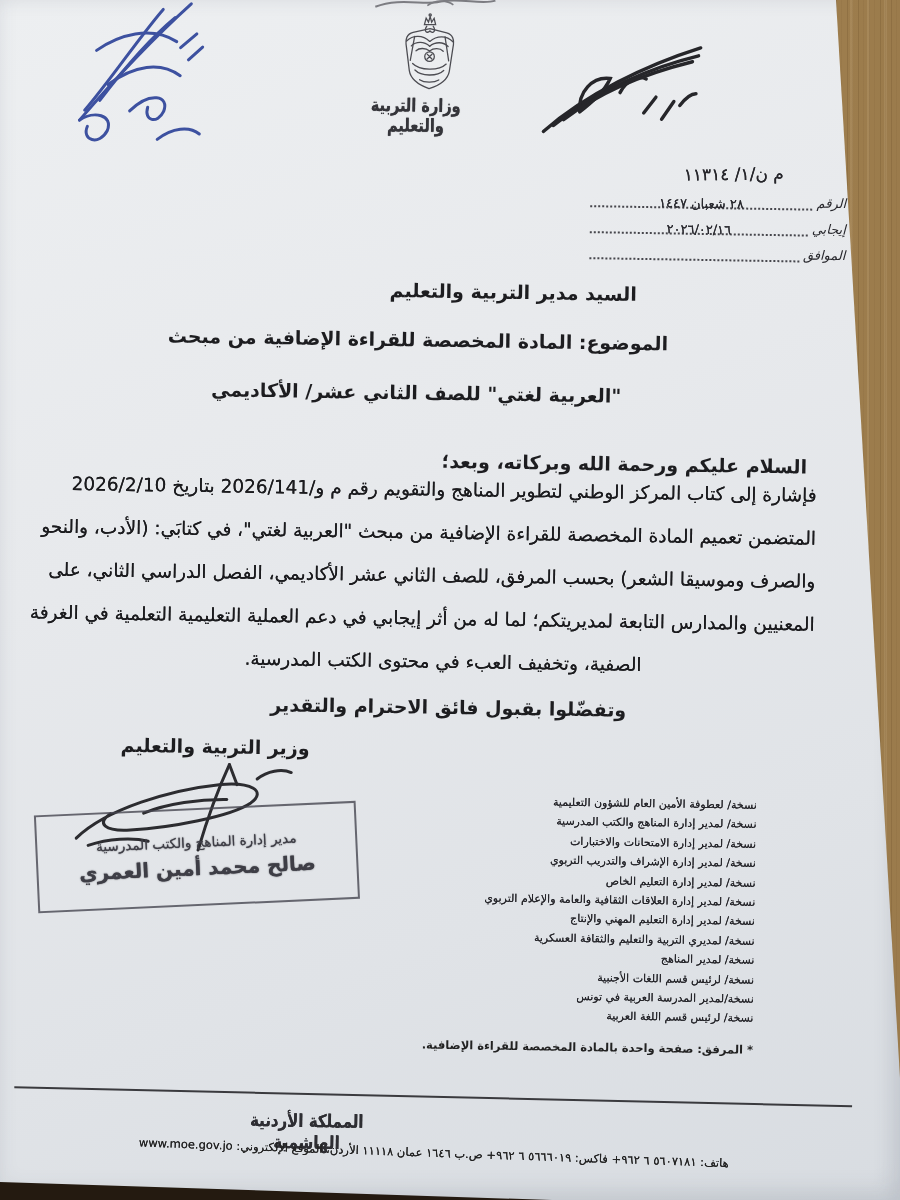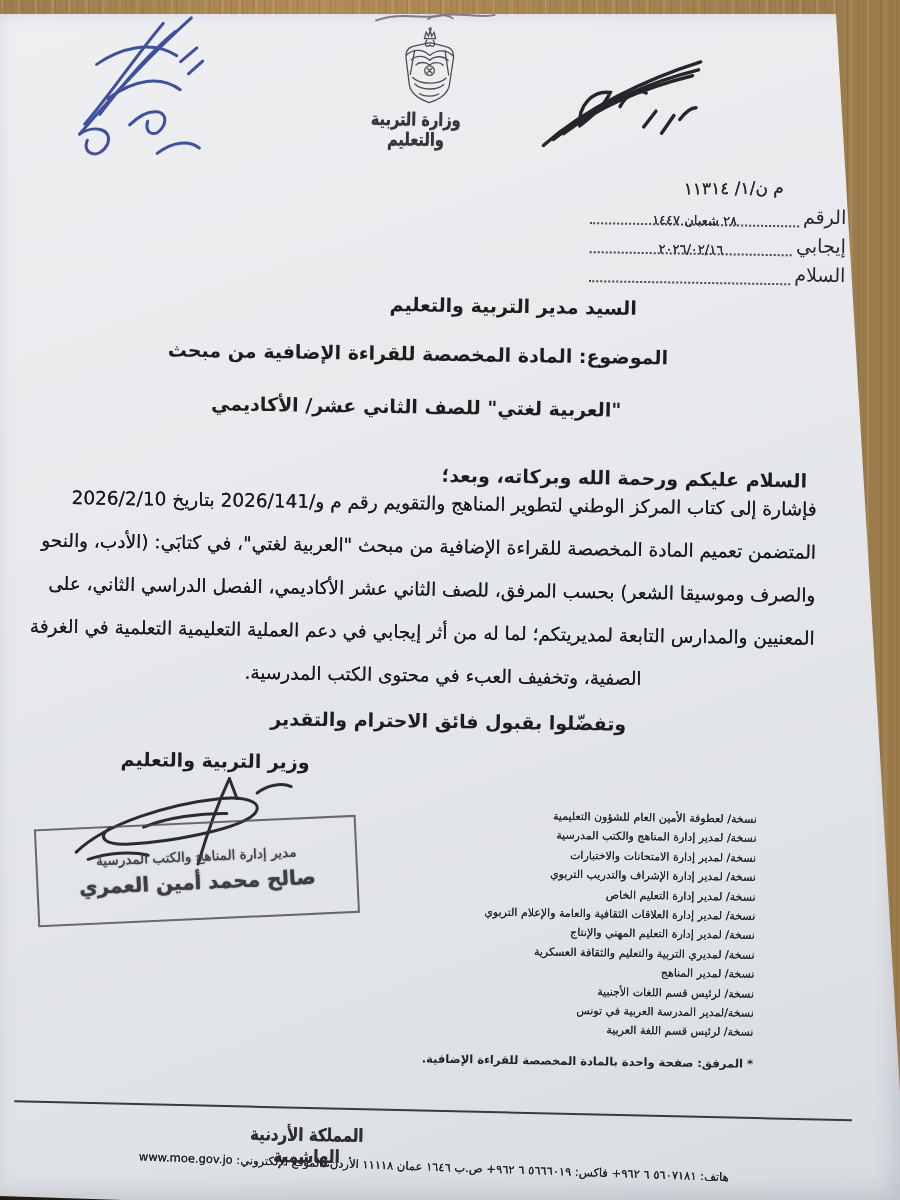--- a/index.html
+++ b/index.html
@@ -20,21 +20,20 @@
     position:absolute;inset:0;
     background:#241a10;
     clip-path:polygon(0 1168px, 900px 1196px, 900px 1200px, 0 1200px);
   }
   .paper{
     position:absolute;inset:0;
     clip-path:polygon(0 0, 836px 0, 900px 1078px, 900px 1200px, 552px 1200px, 0 1182px);
     background:linear-gradient(160deg,#edeff1 0%, #e7e9ec 40%, #e0e3e7 72%, #d8dce1 100%);
     box-shadow:inset -10px 0 18px rgba(70,80,95,.10), inset 0 -14px 20px rgba(70,80,95,.08);
     filter:drop-shadow(-5px 4px 6px rgba(40,25,10,.45));
-    margin-top:14px;
   }
   .content{position:absolute;inset:0;transform:rotate(.9deg);transform-origin:450px 600px;color:#1d1d20;}
 
   .abs{position:absolute;}
   .rtl{direction:rtl;}
   .ltr-override{direction:ltr;unicode-bidi:bidi-override;}
   .b{font-weight:bold;}
 
   
   .top-cut{left:360px;top:-4px;width:130px;height:16px;opacity:.75;}
@@ -52,21 +51,21 @@
   .sig-minister{left:52px;top:756px;width:275px;height:120px;}
 
   
   .ref-block{right:60px;top:160px;width:256px;font-size:13px;color:#2a2a30;}
   .ref-number{
     direction:rtl;text-align:center;font-size:17px;letter-spacing:1.5px;
     transform:rotate(-1.5deg);color:#27272c;margin-bottom:6px;padding-left:30px;
     text-shadow:0 0 .4px #27272c;
   }
   .ref-row{display:flex;direction:rtl;align-items:flex-end;margin-bottom:7px;}
-  .ref-label{flex:0 0 auto;font-size:19px;padding-left:4px;color:#26262b;}
+  .ref-label{flex:0 0 auto;font-size:13px;padding-left:4px;color:#26262b;font-style:italic;}
   .ref-dots{flex:1;border-bottom:2px dotted #46464c;display:flex;justify-content:center;align-items:flex-end;min-height:17px;}
   .ref-value{font-size:13px;transform:translateY(4px);white-space:nowrap;text-shadow:0 0 .3px #2a2a30;}
 
   
   .addressee{right:268px;top:280px;font-size:19px;white-space:nowrap;}
   .subject1{right:236px;top:329px;font-size:19px;white-space:nowrap;}
   .subject2{right:282px;top:382px;font-size:19px;white-space:nowrap;}
   .greeting{right:95px;top:450px;font-size:19px;white-space:nowrap;}
   .body-block{right:85px;top:479px;width:742px;font-size:18.5px;color:#1b1b1e;}
   .body-line{direction:rtl;text-align:justify;text-align-last:justify;height:43px;white-space:nowrap;text-shadow:0 0 .2px #1b1b1e;}
@@ -172,21 +171,21 @@
           <span class="ref-value rtl">٢٨ شعبان ١٤٤٧</span>
         </span>
       </div>
       <div class="ref-row">
         <span class="ref-label">إيجابي</span>
         <span class="ref-dots">
           <span class="ref-value ltr-override">٢٠٢٦/٠٢/١٦</span>
         </span>
       </div>
       <div class="ref-row">
-        <span class="ref-label">السلام</span>
+        <span class="ref-label">الموافق</span>
         <span class="ref-dots">
           <span class="ref-value"></span>
         </span>
       </div>
     </div>
 
     <div class="abs addressee rtl b">السيد مدير التربية والتعليم</div>
     <div class="abs subject1 rtl b">الموضوع: المادة المخصصة للقراءة الإضافية من مبحث</div>
     <div class="abs subject2 rtl b">"العربية لغتي" للصف الثاني عشر/ الأكاديمي</div>
     <div class="abs greeting rtl b">السلام عليكم ورحمة الله وبركاته، وبعد؛</div>

